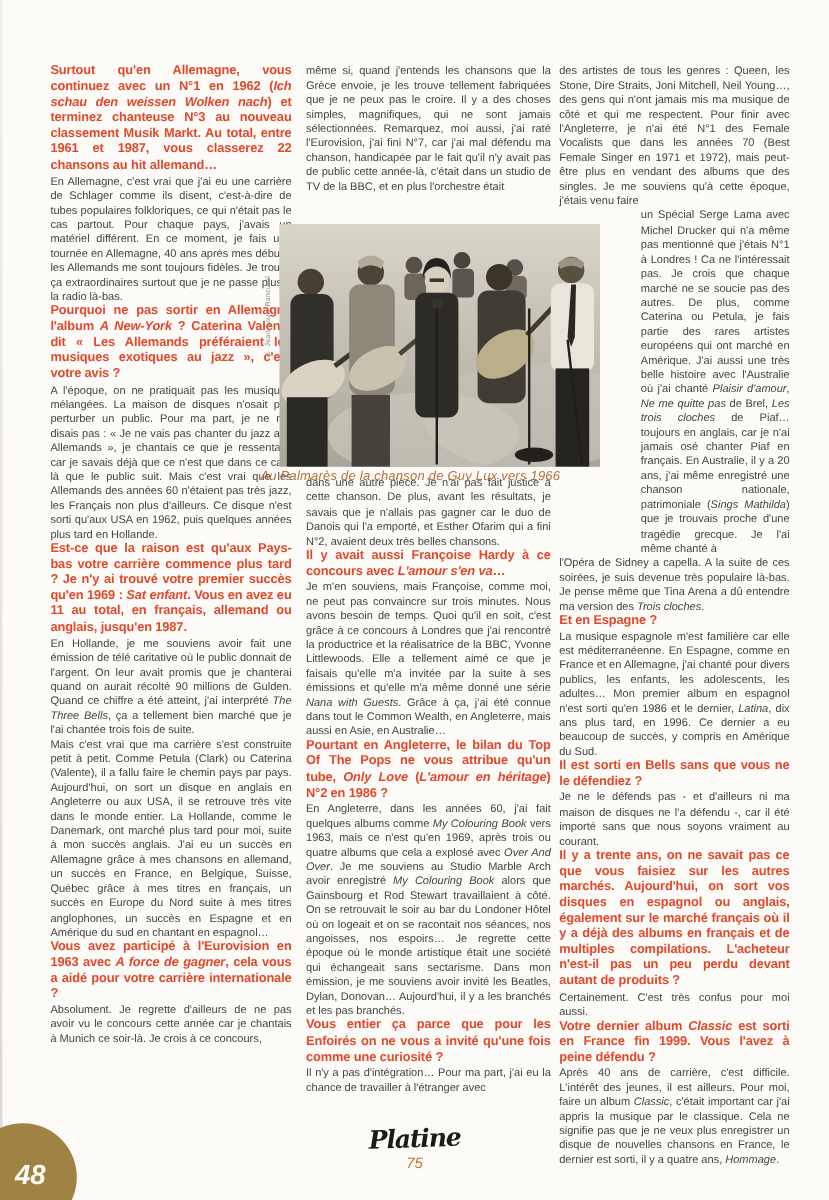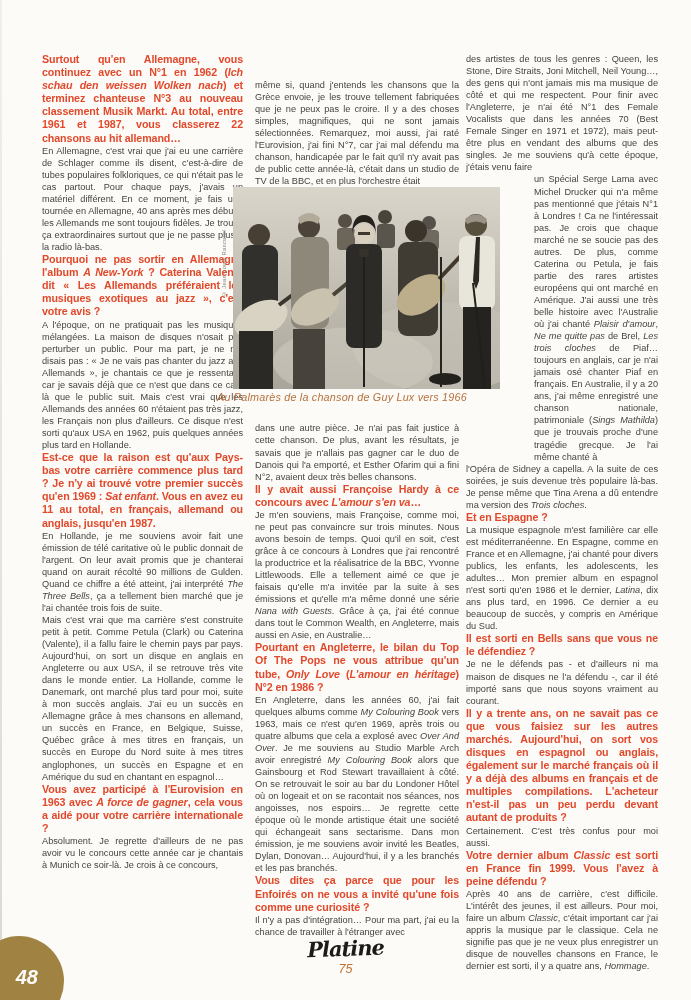--- a/index.html
+++ b/index.html
@@ -4,21 +4,21 @@
 <style>
   html,body{margin:0;padding:0;background:#e9e7e2;}
   .page{
     position:relative;width:691px;height:1000px;margin:0 auto;
     background:#fcfbf7;overflow:hidden;
     font-family:"Liberation Sans","DejaVu Sans",sans-serif;
     color:#403f3b;
   }
   .col{position:absolute;top:53px;text-align:justify;}
   .col1{left:42px;width:201px;}
-  .col2{left:255px;width:204px;margin-top:26px;}
+  .col2{left:255px;width:204px;}
   .col3{left:466px;width:192px;}
   p{margin:0;}
   .a{font-size:9.2px;line-height:12.05px;color:#45443f;hyphens:auto;}
   .q{font-size:10.7px;line-height:13.1px;font-weight:bold;color:#e2492c;
      letter-spacing:-0.1px;text-align:justify;}
   .q i,.a i{}
   .spacer{height:235px;}
   .indent{margin-left:68px;}
   .photo{
     position:absolute;left:233px;top:187px;width:267px;height:202px;margin:0;
@@ -34,21 +34,21 @@
     position:absolute;left:221px;top:187px;height:110px;
     writing-mode:vertical-rl;transform:rotate(180deg);
     font-size:5.8px;color:#8b887f;letter-spacing:0.3px;
   }
   .badge{
     position:absolute;left:-26px;bottom:-26px;width:90px;height:90px;
     border-radius:50%;background:#a08343;
   }
   .badge span{
     position:absolute;right:26px;top:30px;
-    font-size:20px;font-weight:bold;font-style:italic;color:#fdfcf8;margin-left:32px;
+    font-size:23px;font-weight:bold;font-style:italic;color:#fdfcf8;margin-left:32px;
   }
   .logo{
     position:absolute;left:0;right:0;top:936px;text-align:center;
     font-family:"DejaVu Serif","Liberation Serif",serif;
     font-style:italic;font-weight:bold;font-size:21px;color:#1c1b18;
     letter-spacing:-1px;transform:rotate(-2deg);
   }
   .issue{
     position:absolute;left:0;right:0;top:962px;text-align:center;
     font-size:12.5px;font-weight:normal;font-style:italic;color:#c06f2e;
@@ -74,21 +74,21 @@
   </div>
 
   <div class="col col2">
     <p class="a">même si, quand j'entends les chansons que la Grèce envoie, je les trouve tellement fabriquées que je ne peux pas le croire. Il y a des choses simples, magnifiques, qui ne sont jamais sélectionnées. Remarquez, moi aussi, j'ai raté l'Eurovision, j'ai fini N°7, car j'ai mal défendu ma chanson, handicapée par le fait qu'il n'y avait pas de public cette année-là, c'était dans un studio de TV de la BBC, et en plus l'orchestre était</p>
     <div class="spacer"></div>
     <p class="a">dans une autre pièce. Je n'ai pas fait justice à cette chanson. De plus, avant les résultats, je savais que je n'allais pas gagner car le duo de Danois qui l'a emporté, et Esther Ofarim qui a fini N°2, avaient deux très belles chansons.</p>
     <p class="q">Il y avait aussi Françoise Hardy à ce concours avec <i>L'amour s'en va</i>…</p>
     <p class="a">Je m'en souviens, mais Françoise, comme moi, ne peut pas convaincre sur trois minutes. Nous avons besoin de temps. Quoi qu'il en soit, c'est grâce à ce concours à Londres que j'ai rencontré la productrice et la réalisatrice de la BBC, Yvonne Littlewoods. Elle a tellement aimé ce que je faisais qu'elle m'a invitée par la suite à ses émissions et qu'elle m'a même donné une série <i>Nana with Guests</i>. Grâce à ça, j'ai été connue dans tout le Common Wealth, en Angleterre, mais aussi en Asie, en Australie…</p>
     <p class="q">Pourtant en Angleterre, le bilan du Top Of The Pops ne vous attribue qu'un tube, <i>Only Love</i> (<i>L'amour en héritage</i>) N°2 en 1986 ?</p>
     <p class="a">En Angleterre, dans les années 60, j'ai fait quelques albums comme <i>My Colouring Book</i> vers 1963, mais ce n'est qu'en 1969, après trois ou quatre albums que cela a explosé avec <i>Over And Over</i>. Je me souviens au Studio Marble Arch avoir enregistré <i>My Colouring Book</i> alors que Gainsbourg et Rod Stewart travaillaient à côté. On se retrouvait le soir au bar du Londoner Hôtel où on logeait et on se racontait nos séances, nos angoisses, nos espoirs… Je regrette cette époque où le monde artistique était une société qui échangeait sans sectarisme. Dans mon émission, je me souviens avoir invité les Beatles, Dylan, Donovan… Aujourd'hui, il y a les branchés et les pas branchés.</p>
-    <p class="q">Vous dites ça parce que pour les Enfoirés on ne vous a invité qu'une fois comme une curiosité ?</p>
+    <p class="q">Vous entier ça parce que pour les Enfoirés on ne vous a invité qu'une fois comme une curiosité ?</p>
     <p class="a">Il n'y a pas d'intégration… Pour ma part, j'ai eu la chance de travailler à l'étranger avec</p>
   </div>
 
   <div class="col col3">
     <p class="a">des artistes de tous les genres : Queen, les Stone, Dire Straits, Joni Mitchell, Neil Young…, des gens qui n'ont jamais mis ma musique de côté et qui me respectent. Pour finir avec l'Angleterre, je n'ai été N°1 des Female Vocalists que dans les années 70 (Best Female Singer en 1971 et 1972), mais peut-être plus en vendant des albums que des singles. Je me souviens qu'à cette époque, j'étais venu faire</p>
     <p class="a indent">un Spécial Serge Lama avec Michel Drucker qui n'a même pas mentionné que j'étais N°1 à Londres ! Ca ne l'intéressait pas. Je crois que chaque marché ne se soucie pas des autres. De plus, comme Caterina ou Petula, je fais partie des rares artistes européens qui ont marché en Amérique. J'ai aussi une très belle histoire avec l'Australie où j'ai chanté <i>Plaisir d'amour</i>, <i>Ne me quitte pas</i> de Brel, <i>Les trois cloches</i> de Piaf… toujours en anglais, car je n'ai jamais osé chanter Piaf en français. En Australie, il y a 20 ans, j'ai même enregistré une chanson nationale, patrimoniale (<i>Sings Mathilda</i>) que je trouvais proche d'une tragédie grecque. Je l'ai même chanté à</p>
     <p class="a">l'Opéra de Sidney a capella. A la suite de ces soirées, je suis devenue très populaire là-bas. Je pense même que Tina Arena a dû entendre ma version des <i>Trois cloches</i>.</p>
     <p class="q">Et en Espagne ?</p>
     <p class="a">La musique espagnole m'est familière car elle est méditerranéenne. En Espagne, comme en France et en Allemagne, j'ai chanté pour divers publics, les enfants, les adolescents, les adultes… Mon premier album en espagnol n'est sorti qu'en 1986 et le dernier, <i>Latina</i>, dix ans plus tard, en 1996. Ce dernier a eu beaucoup de succès, y compris en Amérique du Sud.</p>
     <p class="q">Il est sorti en Bells sans que vous ne le défendiez ?</p>

